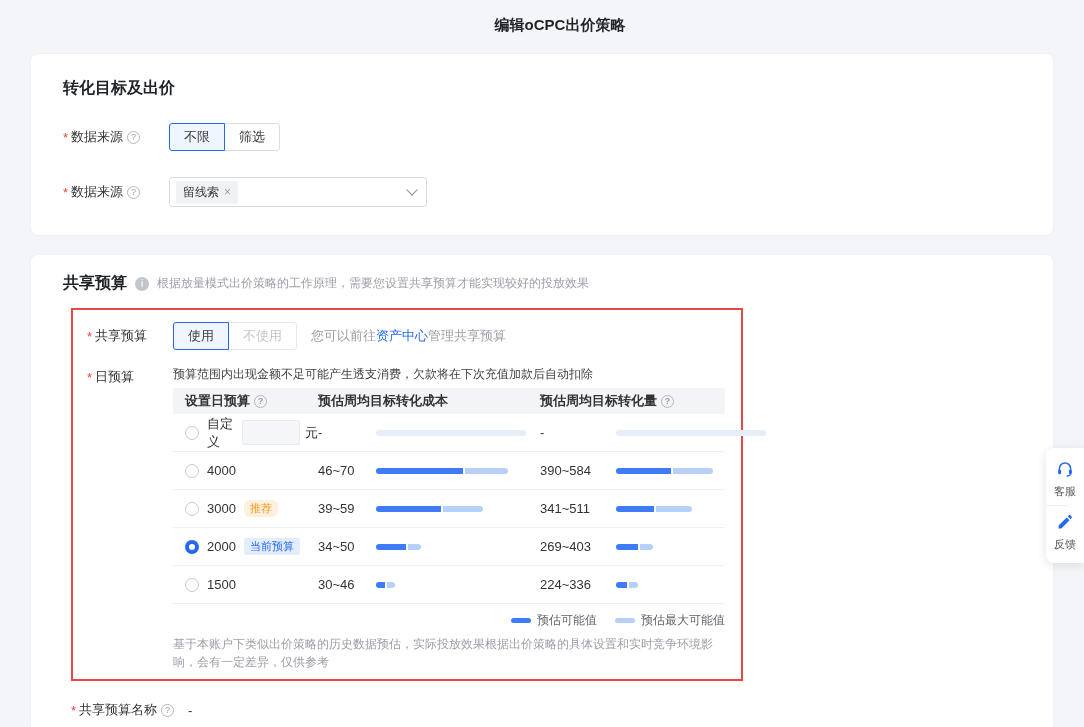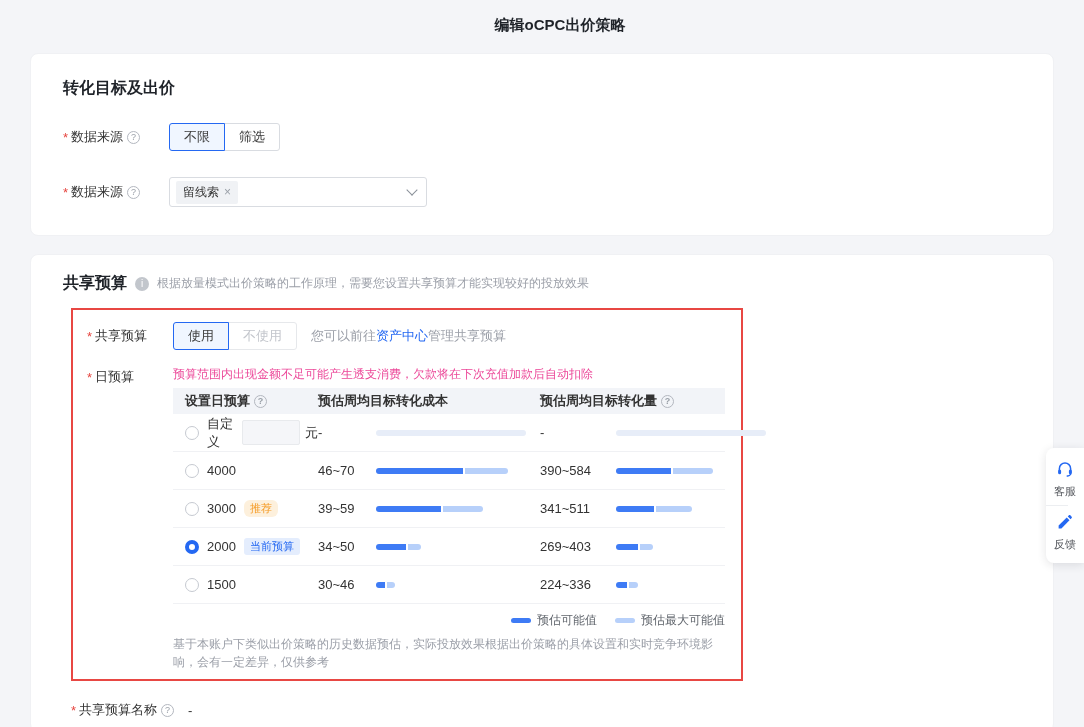--- a/index.html
+++ b/index.html
@@ -68,21 +68,21 @@
     padding:12px 16px 8px 14px;
   }
   .budget-use-row { display:flex; align-items:center; }
   .inner-label { width:72px; flex:none; display:flex; align-items:center; color:#333; }
   .use-hint { margin-left:14px; color:#9b9fa8; }
   .link { color:#2468f2; cursor:pointer; }
 
   .daily-row { display:flex; align-items:flex-start; margin-top:16px; }
   .daily-row .inner-label { padding-top:2px; }
   .daily-content { margin-left:14px; width:552px; }
-  .daily-hint { font-size:12px; color:#ec4899; margin-bottom:5px; }
+  .daily-hint { font-size:12px; color:#404040; margin-bottom:5px; }
 
   .thead { display:flex; align-items:center; height:26px; background:#f2f4f8; font-weight:700; color:#333; }
   .c1 { width:145px; padding-left:12px; display:flex; align-items:center; }
   .c2 { width:222px; display:flex; align-items:center; }
   .c3 { width:185px; display:flex; align-items:center; }
   .trow { display:flex; align-items:center; height:38px; border-bottom:1px solid #f0f1f4; }
 
   .radio {
     width:14px; height:14px; flex:none; border-radius:50%;
     border:1px solid #c6cad1; background:#fff; cursor:pointer;

